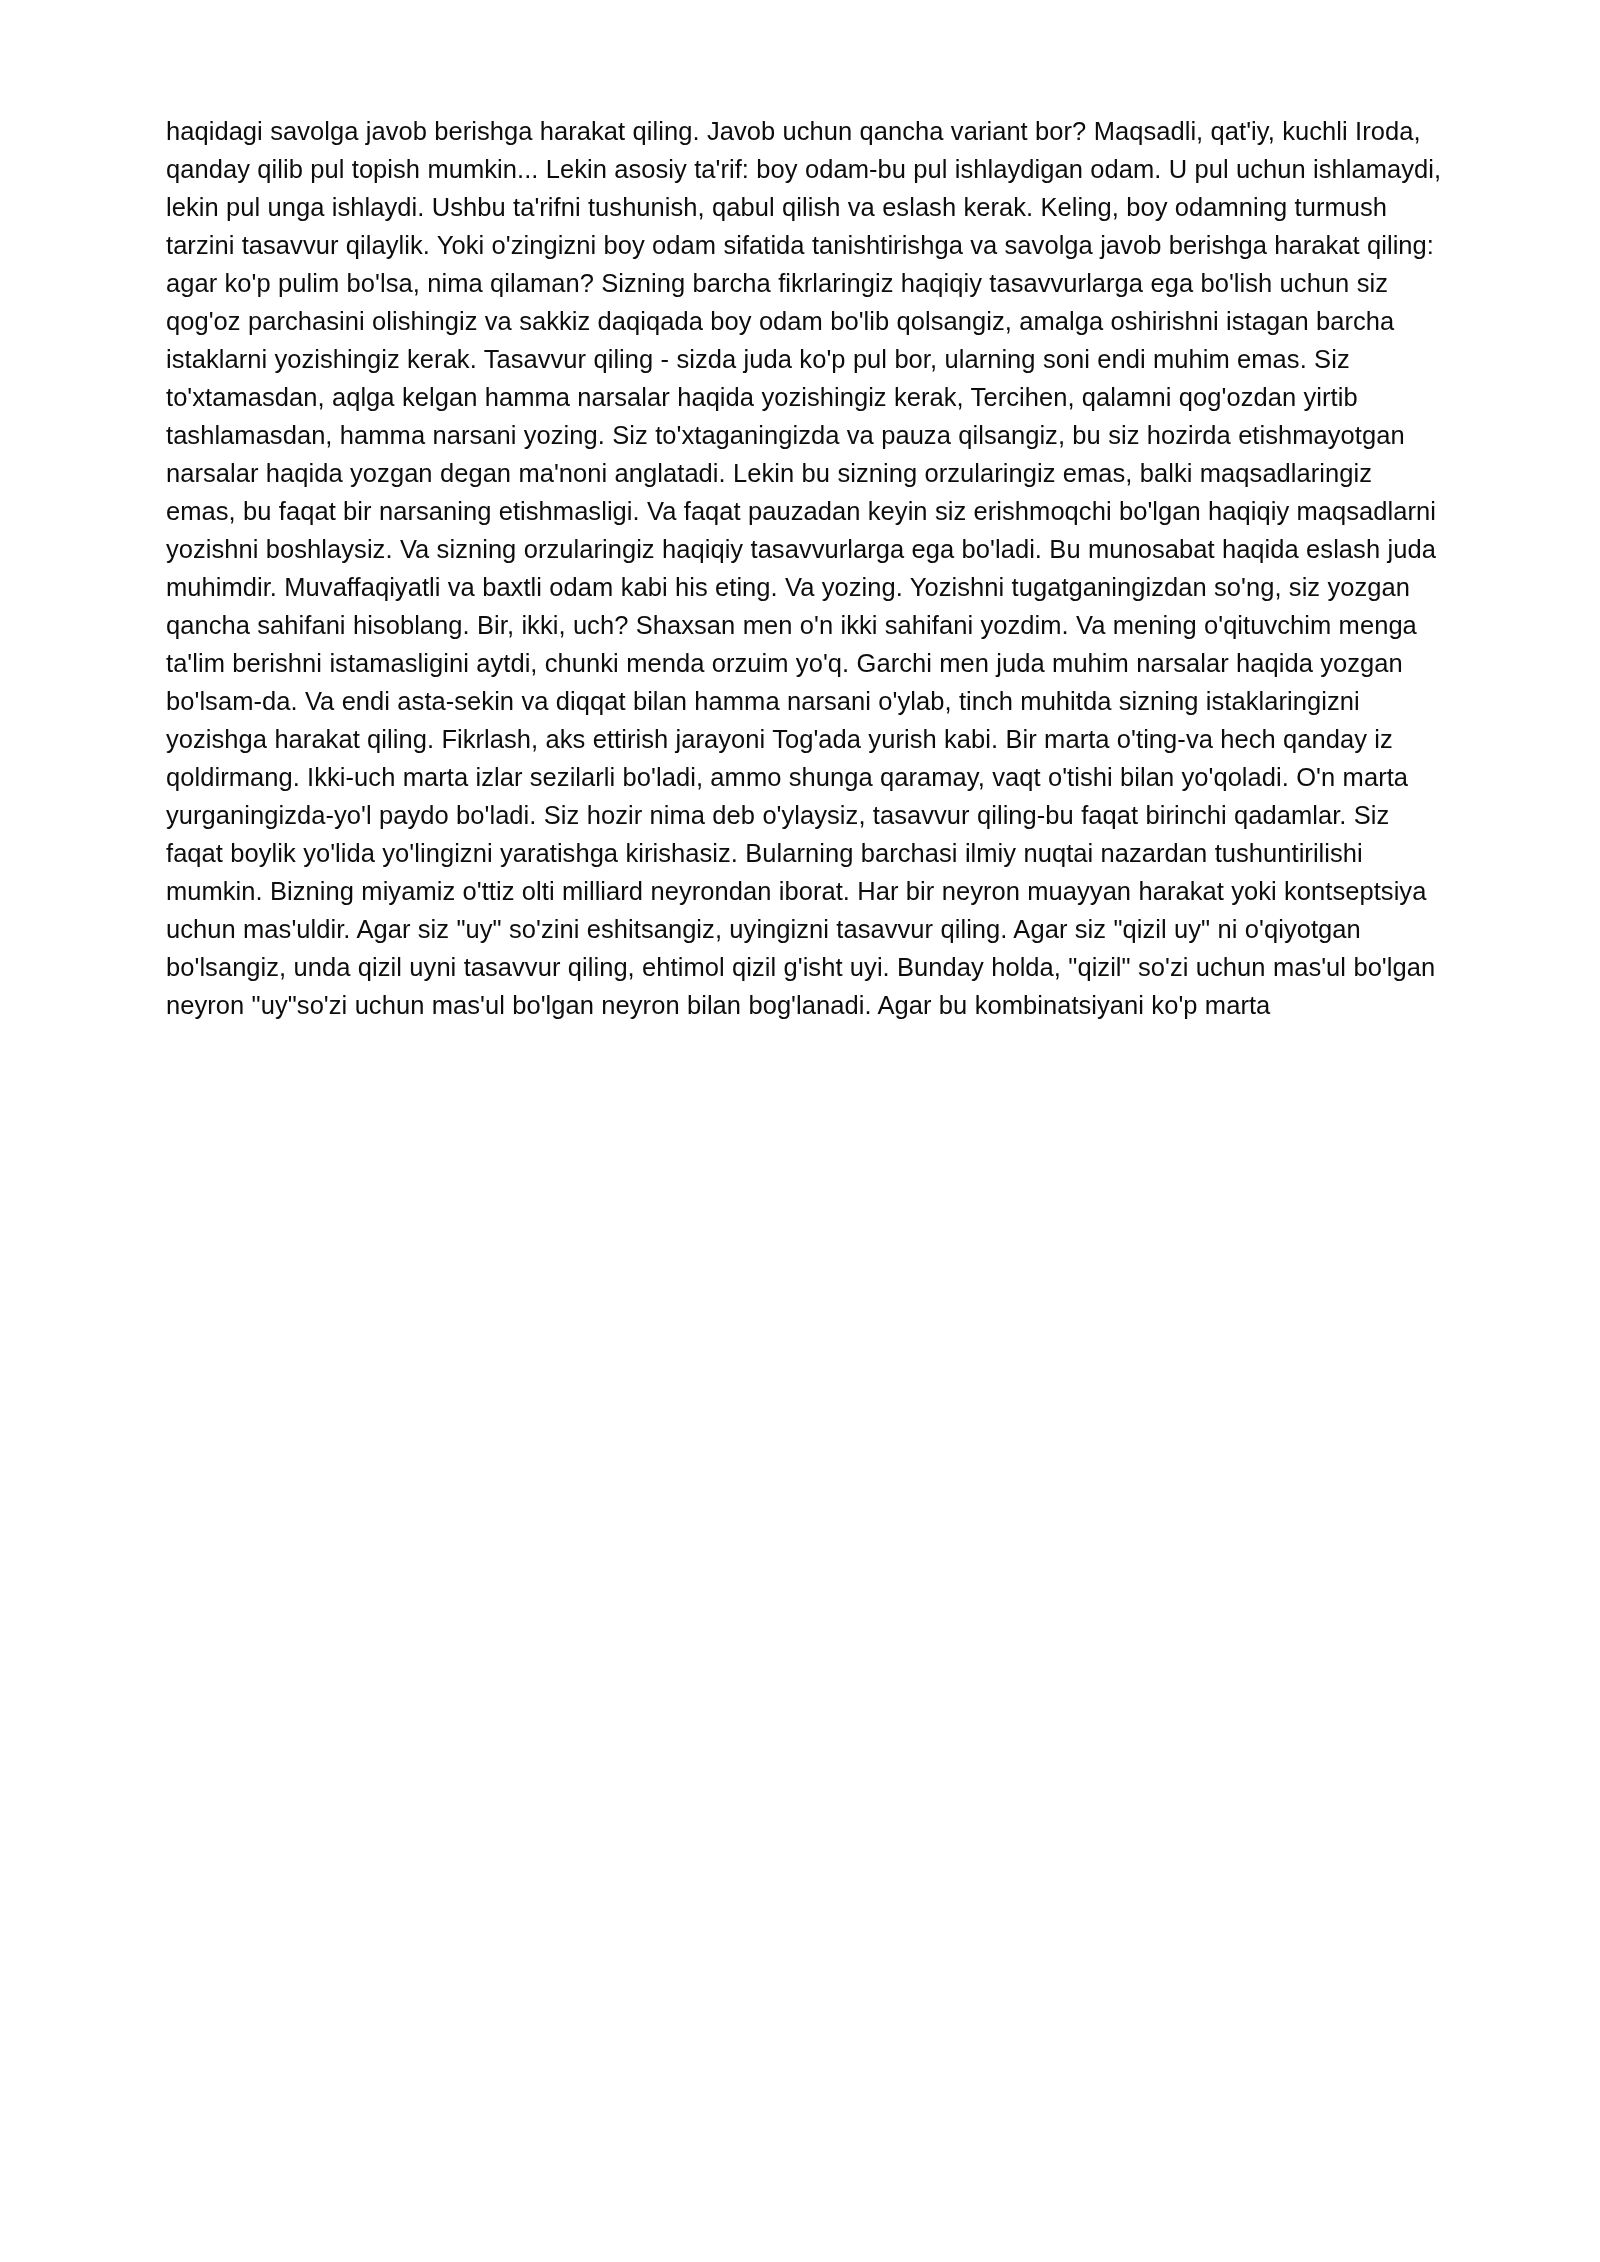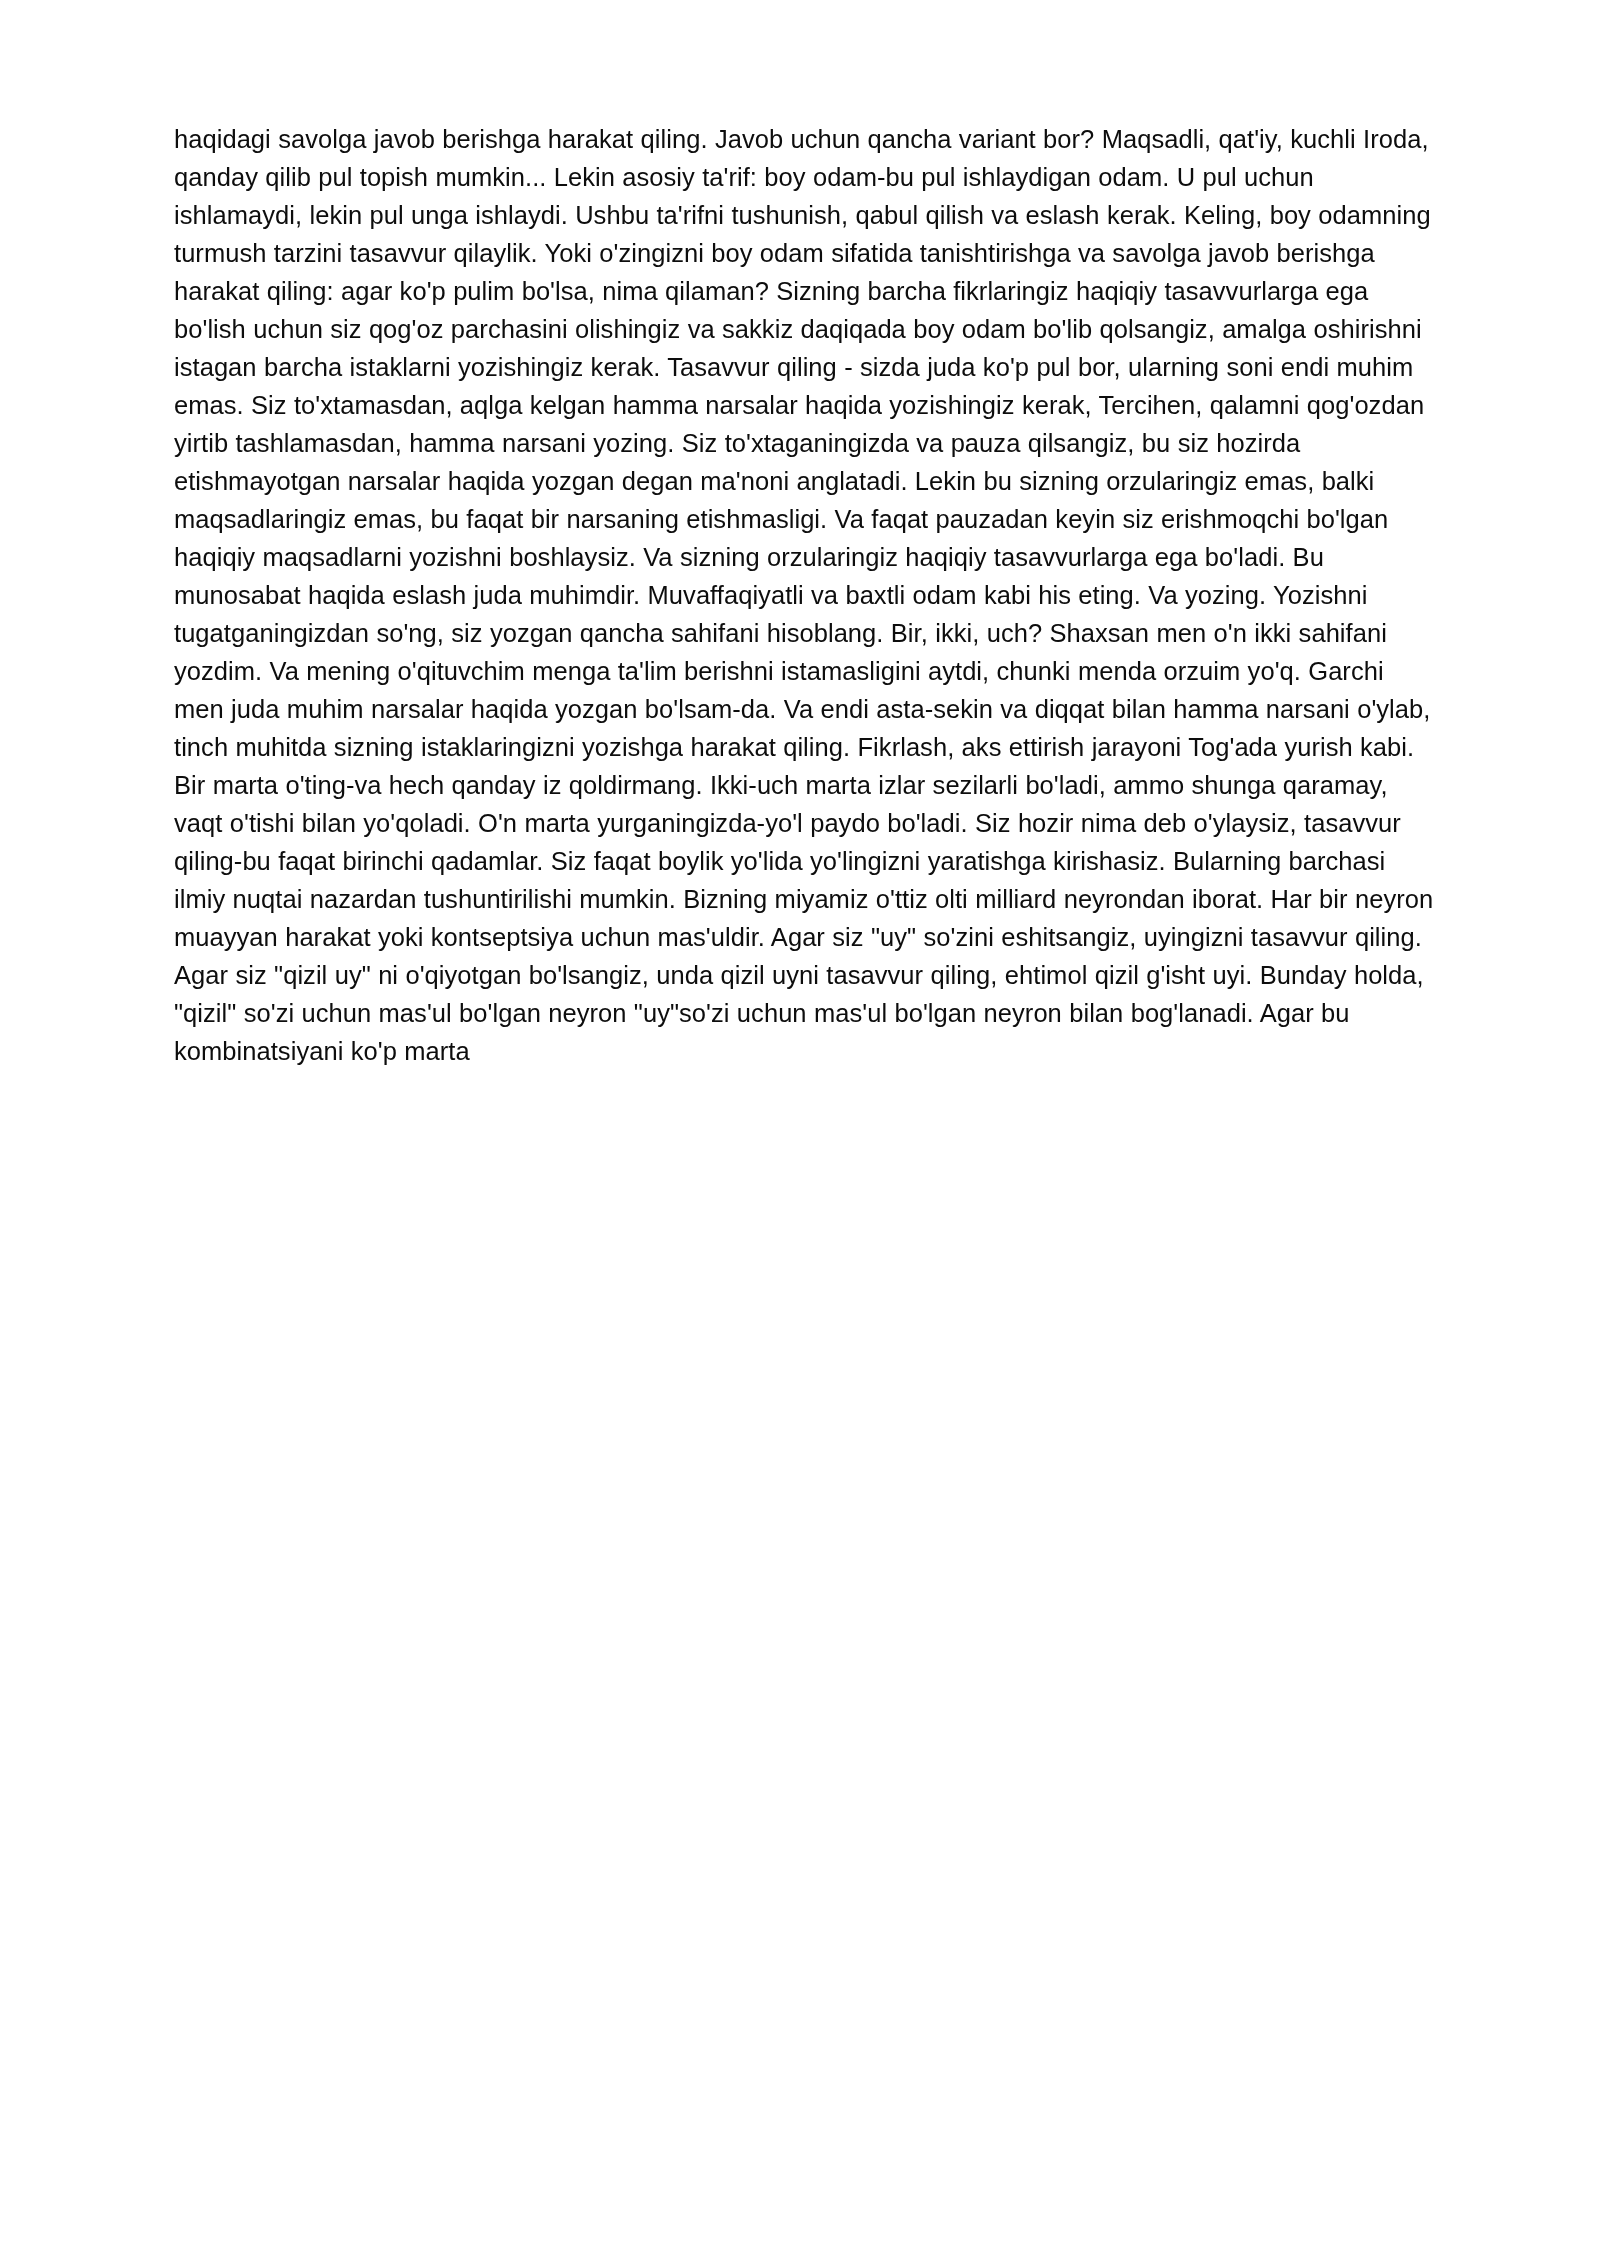--- a/index.html
+++ b/index.html
@@ -25,21 +25,21 @@
   }
 
   .page-body {
     position: absolute;
     left: 158px;
     top: 104px;
     width: 1292px;
   }
 
   .doc-paragraph {
-    margin: 16px;
+    margin: 8px;
     padding: 0;
     font-family: "Liberation Sans", sans-serif;
     font-size: 25.5px;
     line-height: 38px;
     color: #0d0d0d;
     text-align: left;
     letter-spacing: 0.05px;
     word-spacing: 0.2px;
     white-space: normal;
     hyphens: none;

